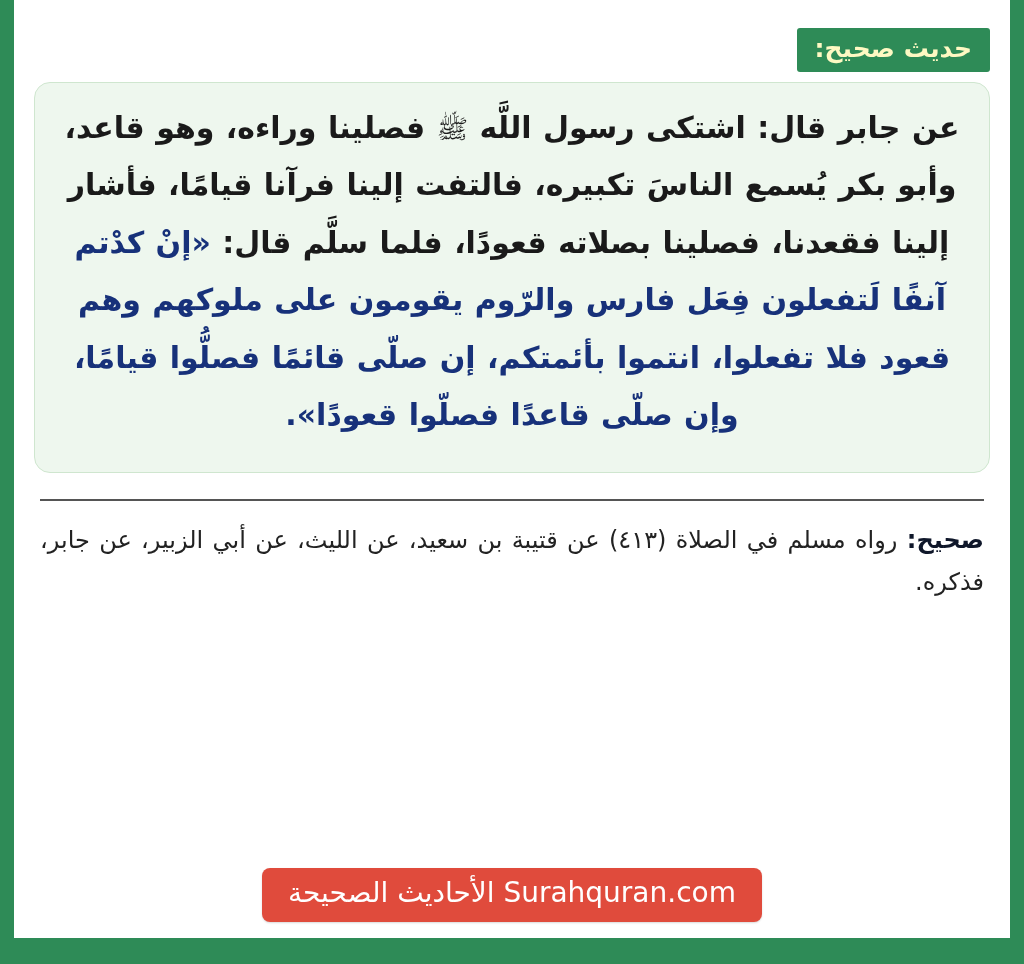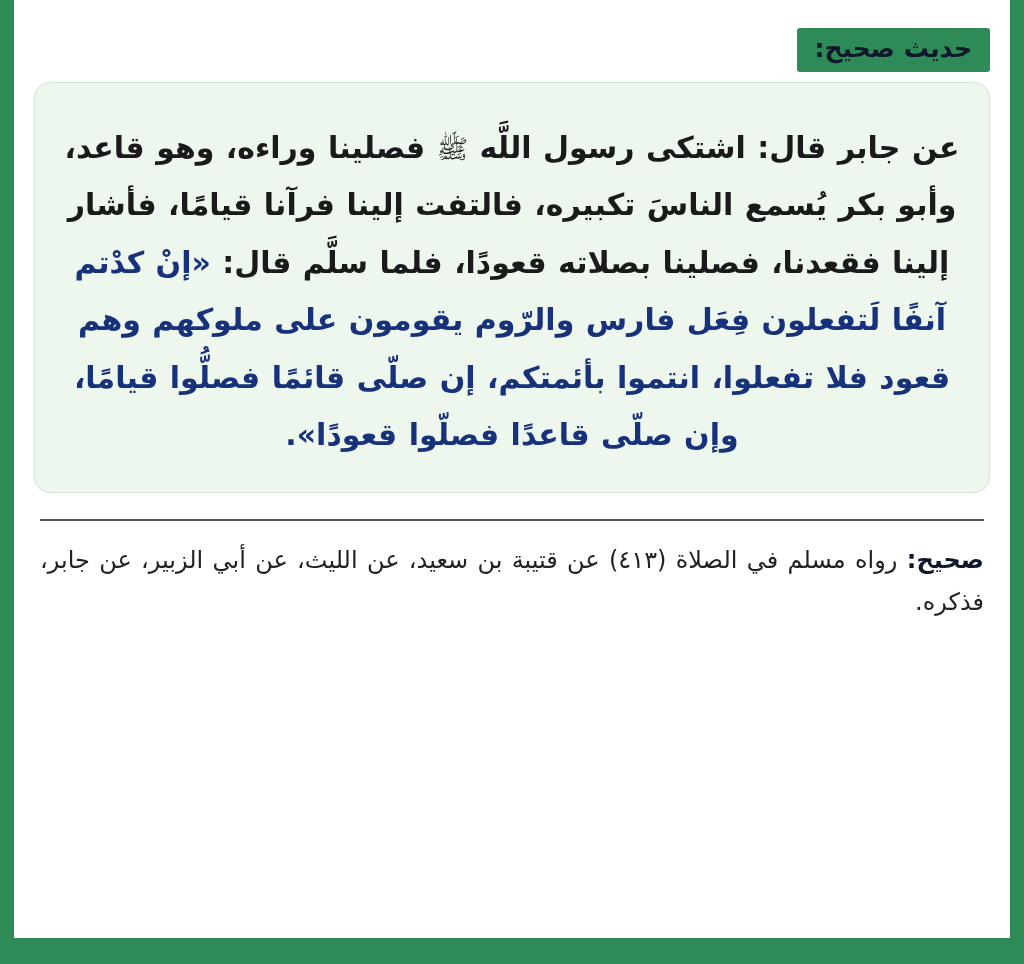--- a/index.html
+++ b/index.html
@@ -48,35 +48,35 @@
   }
 
   
   .header-row {
     display: flex;
     justify-content: flex-start;
     margin-bottom: 10px;
   }
   .grade-tag {
     background: #2e8b57;
-    color: #0f172a;
+    color: #fef9c3;
     font-size: 25px;
     font-weight: bold;
     padding: 7px 18px 9px 18px;
     border-radius: 3px;
     line-height: 1.1;
     white-space: nowrap;
   }
 
   
   .hadith-box {
     background: #eef7ee;
     border: 1px solid #cfe6cf;
     border-radius: 16px;
-    padding: 36px 26px 28px 26px;
+    padding: 16px 26px 28px 26px;
     box-sizing: border-box;
   }
   .hadith-text {
     font-size: 30px;
     line-height: 1.92;
     font-weight: bold;
     color: #1a1a1a;
     text-align: center;
     margin: 0;
     word-spacing: 1px;
@@ -153,16 +153,22 @@
     </p>
   </div>
 
   <hr class="divider">
 
   <p class="takhreej">
     <span class="label">صحيح:</span>
     <span>رواه مسلم في الصلاة (٤١٣) عن قتيبة بن سعيد، عن الليث، عن أبي الزبير، عن جابر، فذكره.</span>
   </p>
 
+  <div class="footer-row">
+    <div class="brand-pill">
+      <span class="site">Surahquran.com</span>
+      <span>الأحاديث الصحيحة</span>
+    </div>
+  </div>
 
 </div>
 
 <div class="bottom-bar"></div>
 
 </body></html>

